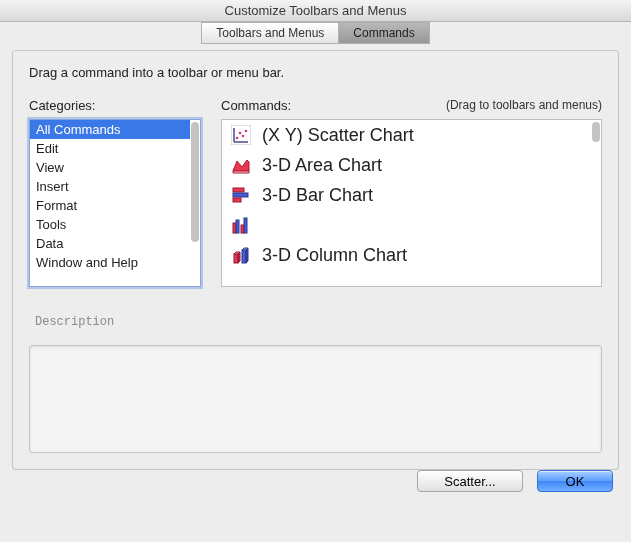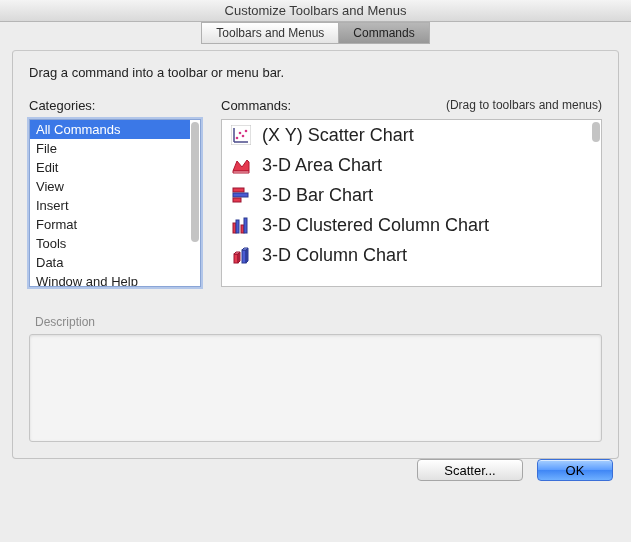--- a/index.html
+++ b/index.html
@@ -40,21 +40,21 @@
   .col-left .listbox { border:1px solid #8aa5d6; box-shadow: 0 0 0 2px rgba(120,160,230,0.5); }
   .list-inner { position:absolute; left:0; top:0; right:10px; bottom:0; overflow:hidden; }
   .scroll-track { position:absolute; right:1px; top:1px; bottom:1px; width:8px; background:transparent; }
   .scroll-thumb { position:absolute; right:0; width:8px; border-radius:4px; background:#c4c4c4; }
   .cat-item { padding:1px 6px; font-size:13px; line-height:17px; cursor:pointer; user-select:none; white-space:nowrap; }
   .cat-item.selected { background:#3b78e7; color:#fff; }
   .cmd-item { display:flex; align-items:center; gap:10px; padding:4px 8px; cursor:grab; user-select:none; }
   .cmd-icon { width:22px; height:22px; display:flex; align-items:center; justify-content:center; flex:0 0 22px; }
   .cmd-label { font-size:18px; }
   .description-block { margin-top:28px; }
-  .desc-label { font-size:12px; color:#8a8a8a; margin-left:6px; margin-bottom:5px; }
+  .desc-label { font-size:12px; color:#8a8a8a; margin-left:6px; margin-bottom:16px;font-family:Liberation Mono, monospace; }
   .desc-box {
     border:1px solid #c5c5c5; border-radius:3px; background:#f4f4f4;
     height:108px;
     box-shadow: inset 0 1px 3px rgba(0,0,0,0.1);
   }
   .button-row {
     height:52px; display:flex; align-items:center; justify-content:flex-end;
     gap:14px; padding: 0 18px 0 0;
   }
   .btn {
@@ -95,21 +95,20 @@
 
     <div class="columns">
 
       <div class="col-left">
         <div class="label-row">
           <span>Categories:</span>
         </div>
         <div class="listbox">
           <div class="list-inner">
             <div class="cat-item selected"><span>All Commands</span></div>
-            <div class="cat-item"><span>File</span></div>
             <div class="cat-item"><span>Edit</span></div>
             <div class="cat-item"><span>View</span></div>
             <div class="cat-item"><span>Insert</span></div>
             <div class="cat-item"><span>Format</span></div>
             <div class="cat-item"><span>Tools</span></div>
             <div class="cat-item"><span>Data</span></div>
             <div class="cat-item"><span>Window and Help</span></div>
 
           </div>
           <div class="scroll-track">
@@ -164,21 +163,20 @@
 
             <div class="cmd-item">
               <span class="cmd-icon">
                 <svg width="20" height="20" viewBox="0 0 20 20">
                   <rect x="2" y="8" width="3" height="10" fill="#e4394f" stroke="#9a1530"></rect>
                   <rect x="5" y="5" width="3" height="13" fill="#4a5bd4" stroke="#2b388f"></rect>
                   <rect x="10" y="10" width="3" height="8" fill="#e4394f" stroke="#9a1530"></rect>
                   <rect x="13" y="3" width="3" height="15" fill="#4a5bd4" stroke="#2b388f"></rect>
                 </svg>
               </span>
-              <span class="cmd-label">3-D Clustered Column Chart</span>
             </div>
 
             <div class="cmd-item">
               <span class="cmd-icon">
                 <svg width="20" height="20" viewBox="0 0 20 20">
                   <rect x="3" y="9" width="4" height="9" fill="#e4394f" stroke="#9a1530"></rect>
                   <polygon points="3,9 5,7 9,7 7,9" fill="#ff8fa0" stroke="#9a1530"></polygon>
                   <polygon points="7,9 9,7 9,16 7,18" fill="#c22844" stroke="#9a1530"></polygon>
                   <rect x="11" y="5" width="4" height="13" fill="#4a5bd4" stroke="#2b388f"></rect>
                   <polygon points="11,5 13,3 17,3 15,5" fill="#9aa6ef" stroke="#2b388f"></polygon>

